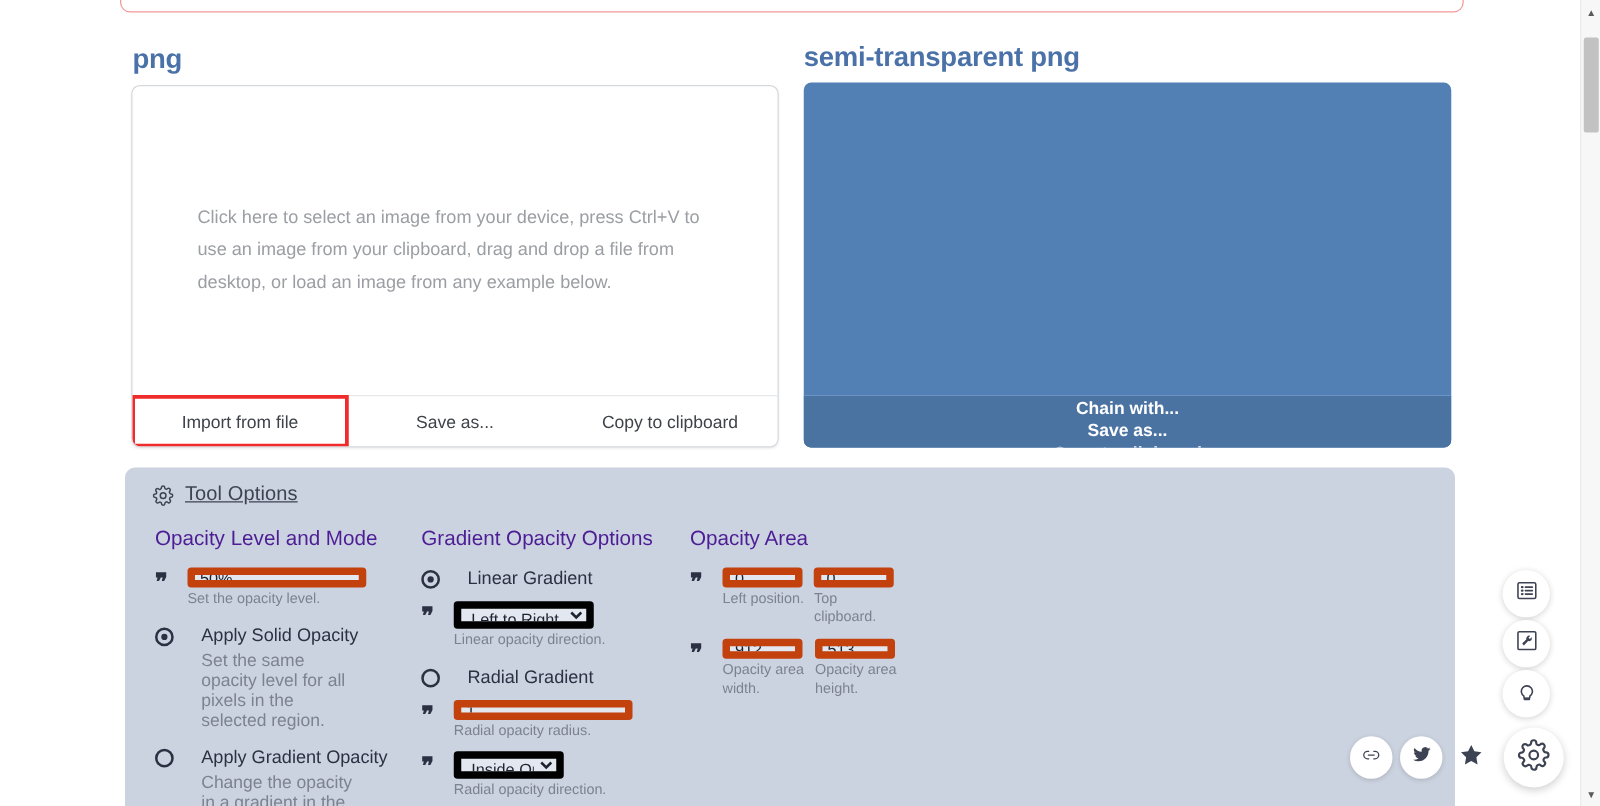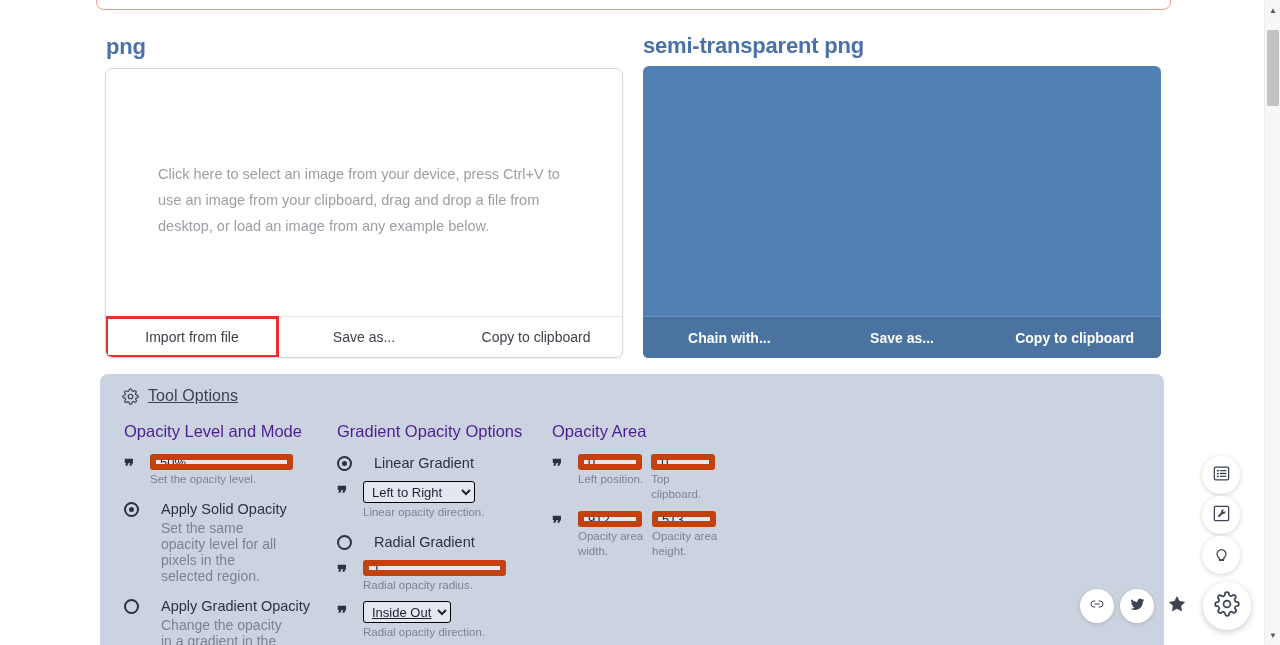--- a/index.html
+++ b/index.html
@@ -101,20 +101,21 @@
   
   #panel-right {
     left: 643px; top: 66px;
     width: 518px; height: 292px;
     background: #5280b5;
     border-radius: 6px;
   }
   #panel-right .btn-bar {
     border-top: 1px solid #6b93c2;
     height: 42px;
+    flex-direction: column;
   }
   #panel-right .bar-btn {
     color: #ffffff;
     font-weight: bold;
     font-size: 14px;
     background: #4a73a2;
   }
   #panel-right .bar-bg {
     position: absolute;
     left: 0; right: 0; bottom: 0; height: 42px;
@@ -185,21 +186,21 @@
     border-radius: 3px;
     font-family: "Liberation Sans", sans-serif;
     outline: none;
   }
   input.txt.small { width: 64px; }
   select.sel {
     height: 22px;
     font-size: 13px;
     color: #1c2230;
     background: #e3e7ef;
-    border: 1px solid #000000;
+    border: 6px solid #000000;
     border-radius: 3px;
     font-family: "Liberation Sans", sans-serif;
     padding: 0 2px 0 4px;
   }
   select.sel.wide { width: 112px; }
   select.sel.narrow { width: 88px; text-decoration: underline; }
 
   .hint {
     font-size: 11.5px;
     color: #7c8290;

